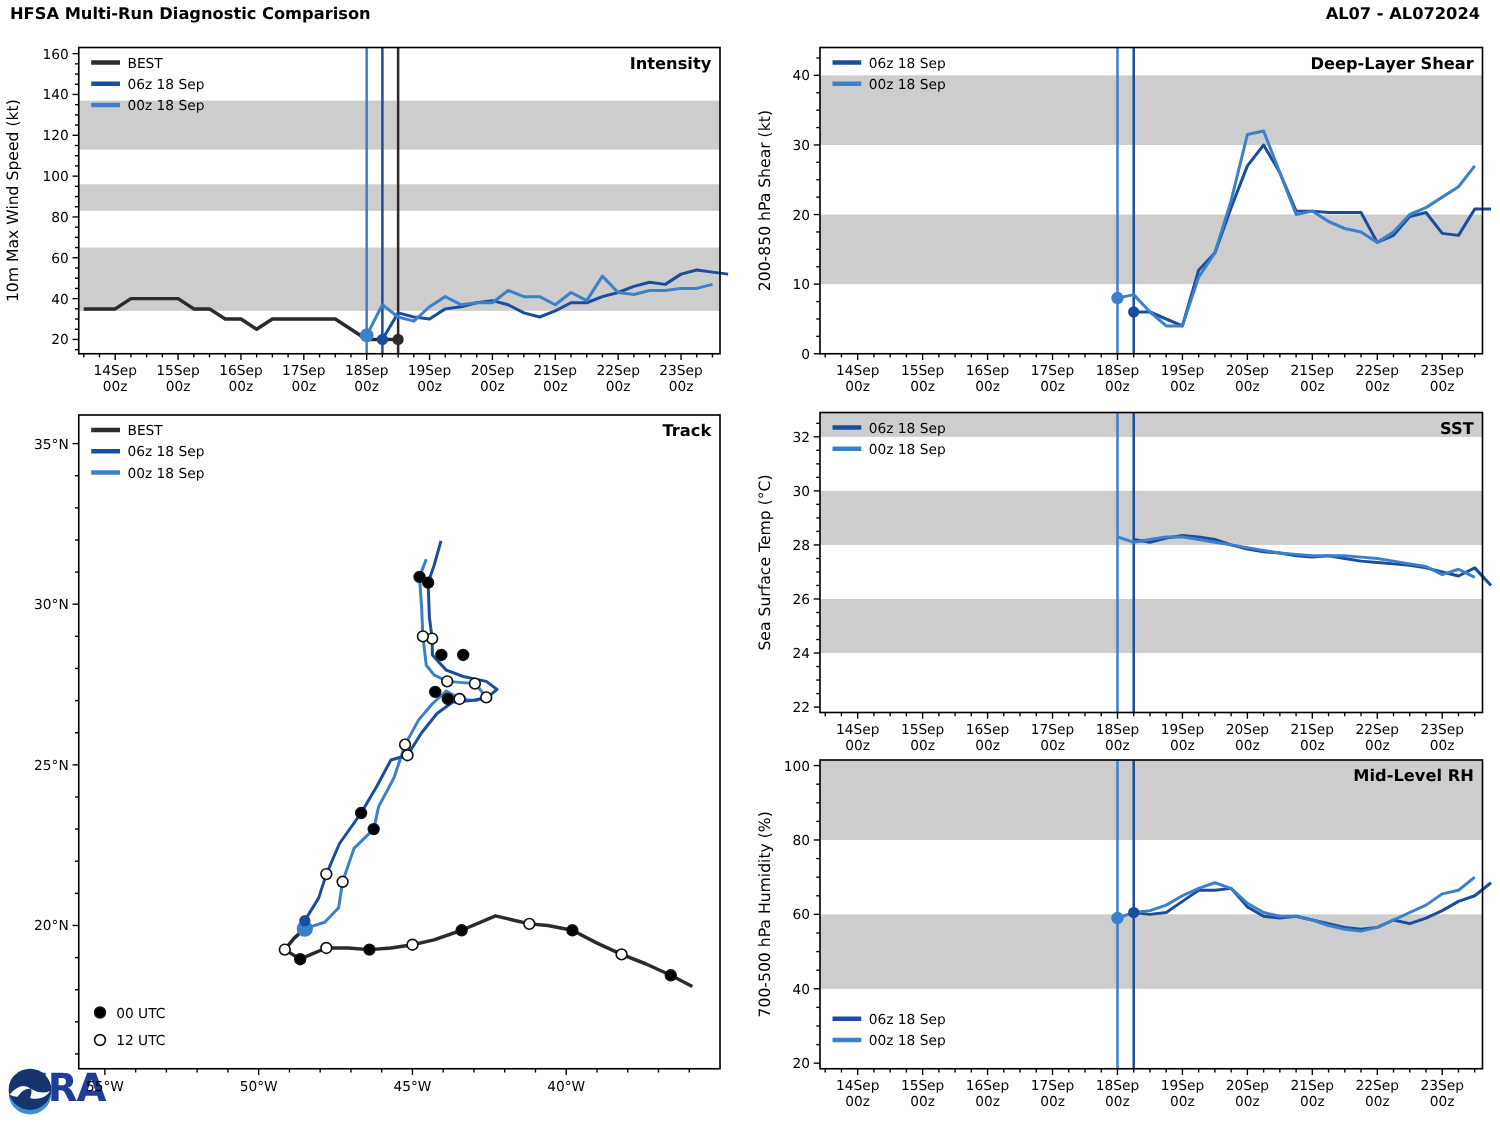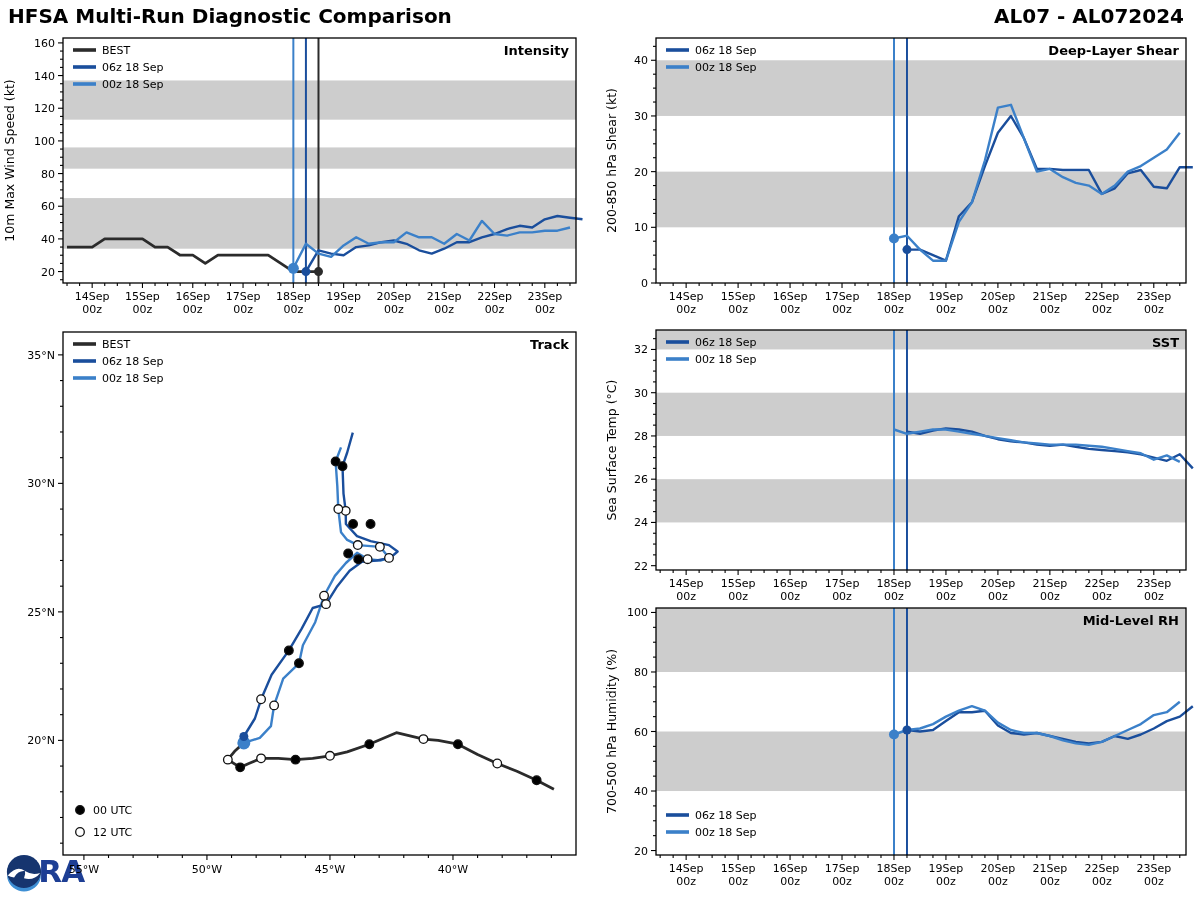--- a/index.html
+++ b/index.html
@@ -1,19 +1,19 @@
 <!DOCTYPE html>
 <html><head>
 <meta charset="utf-8">
 <style>
   html,body{margin:0;padding:0;}
   body{width:1200px;height:900px;background:#ffffff;position:relative;overflow:hidden;
        font-family:"DejaVu Sans","Liberation Sans",sans-serif;color:#000;}
   #stage{position:absolute;inset:0;}
-  .hdr{position:absolute;top:4px;font-size:20px;font-weight:bold;white-space:nowrap;}
+  .hdr{position:absolute;top:4px;font-size:13px;font-weight:bold;white-space:nowrap;}
   #hdr-left{left:8px;}
   #hdr-right{right:16px;}
   svg{position:absolute;overflow:visible;}
   svg text{font-family:"DejaVu Sans","Liberation Sans",sans-serif;}
   #logos{position:absolute;left:6px;top:856px;display:flex;align-items:center;gap:6px;}
   #cira-text{font-size:31px;font-weight:800;color:#1d3e94;letter-spacing:-1px;line-height:1;}
 </style>
 </head>
 <body>
 

